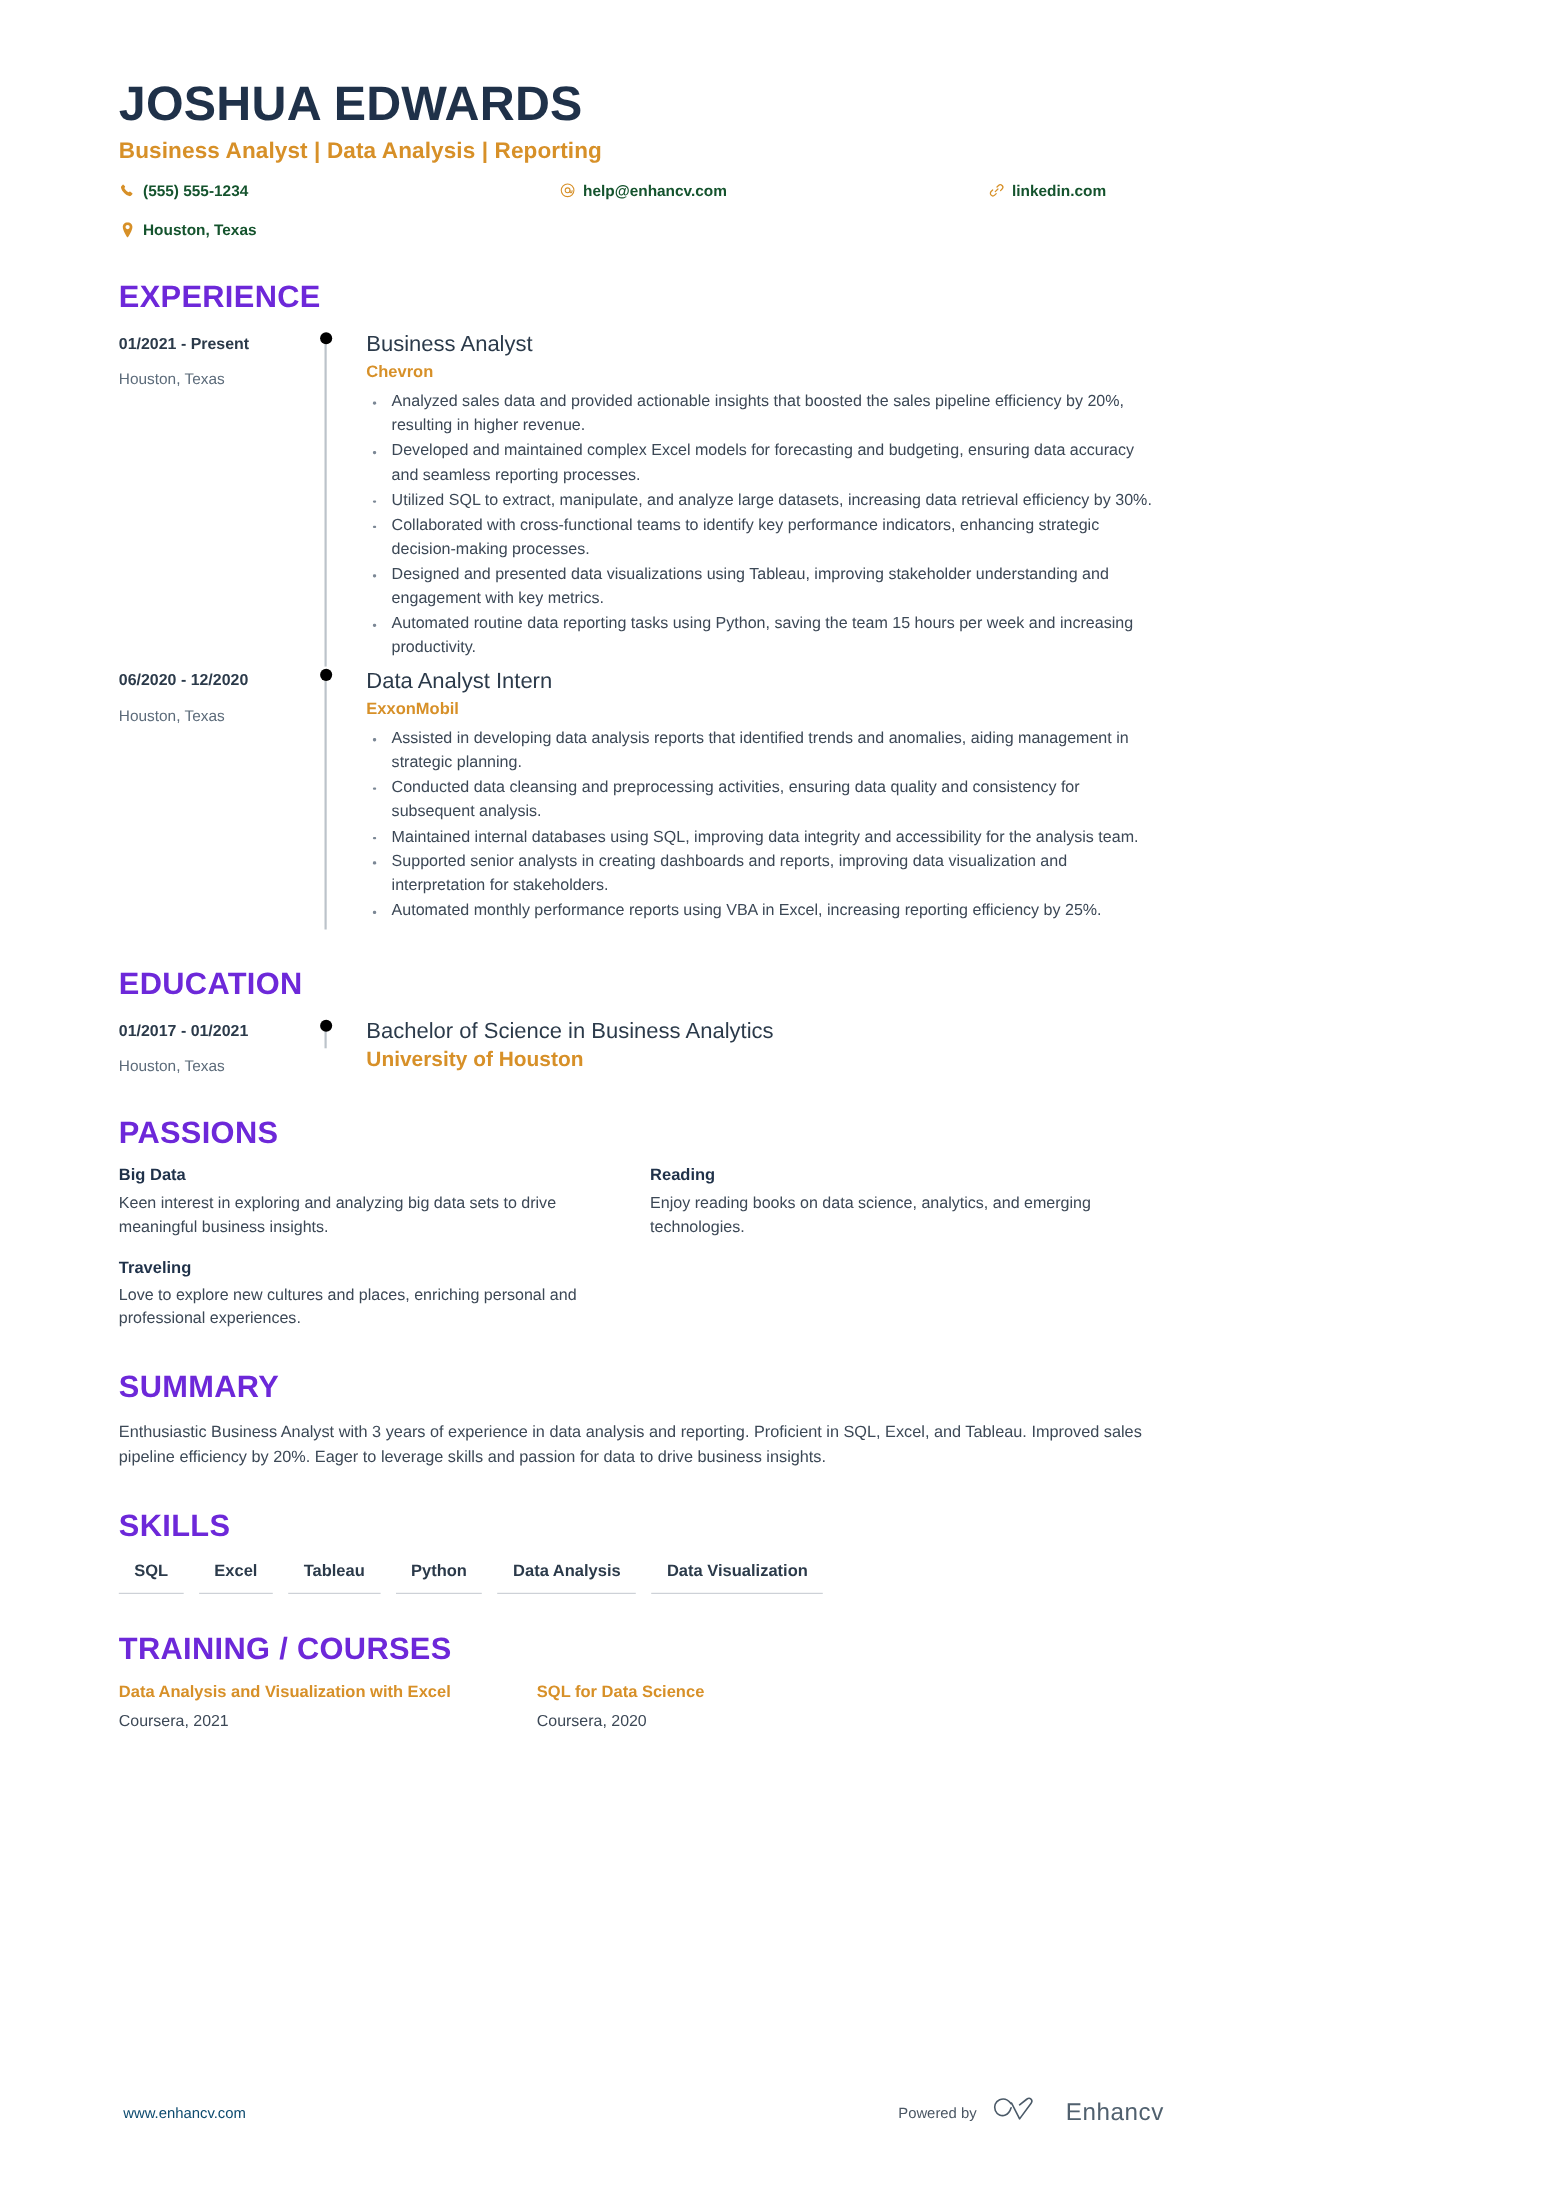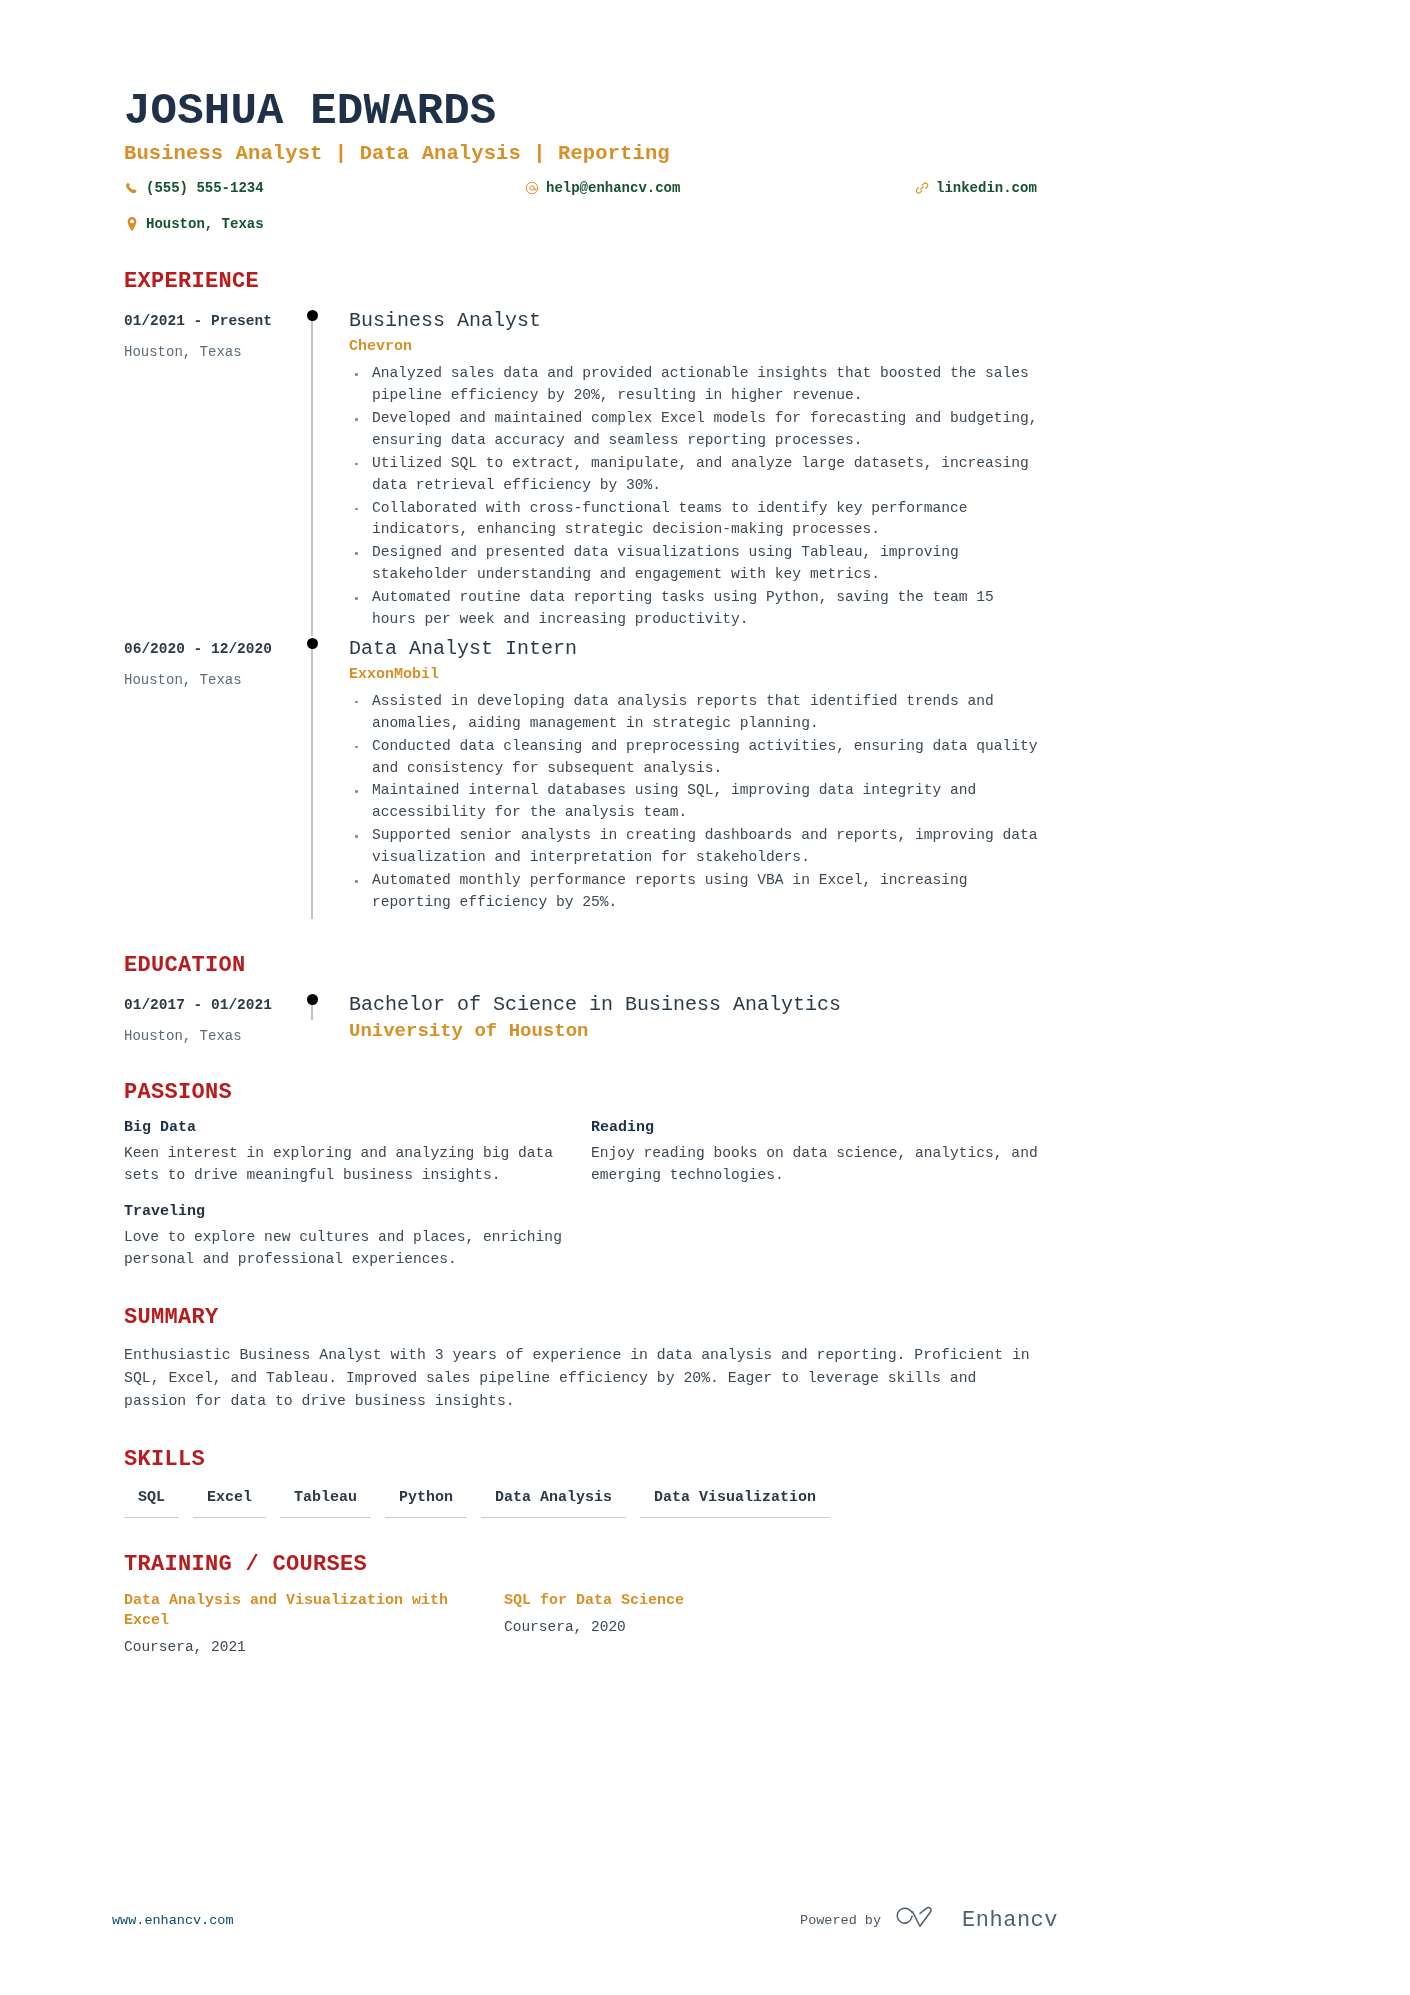--- a/index.html
+++ b/index.html
@@ -13,22 +13,21 @@
     font-family: "Liberation Sans", sans-serif;
     color: #2b3a4a;
     -webkit-font-smoothing: antialiased;
   }
 
   .page {
     position: relative;
     width: 1168px;
     min-height: 1995px;
     background: #ffffff;
-    padding: 16px;
-    font-family: Liberation Mono, monospace;
+    padding: 0;
   }
 
   .inner {
     padding: 72px 110px 0 108px;
   }
 
   
   .name {
     font-size: 44px;
     font-weight: bold;
@@ -71,23 +70,23 @@
     height: 18px;
     flex: 0 0 15px;
     margin-top: 1px;
   }
   .cicon svg { display: block; }
 
   
   .section { margin-top: 34px; }
 
   .section-title {
-    font-size: 22px;
-    font-weight: bold;
-    color: #b91c1c;
+    font-size: 28px;
+    font-weight: bold;
+    color: #6d28d9;
     letter-spacing: 0.3px;
     margin-bottom: 14px;
   }
 
   
   .entry {
     display: grid;
     grid-template-columns: 168px 40px 1fr;
     column-gap: 0;
   }

